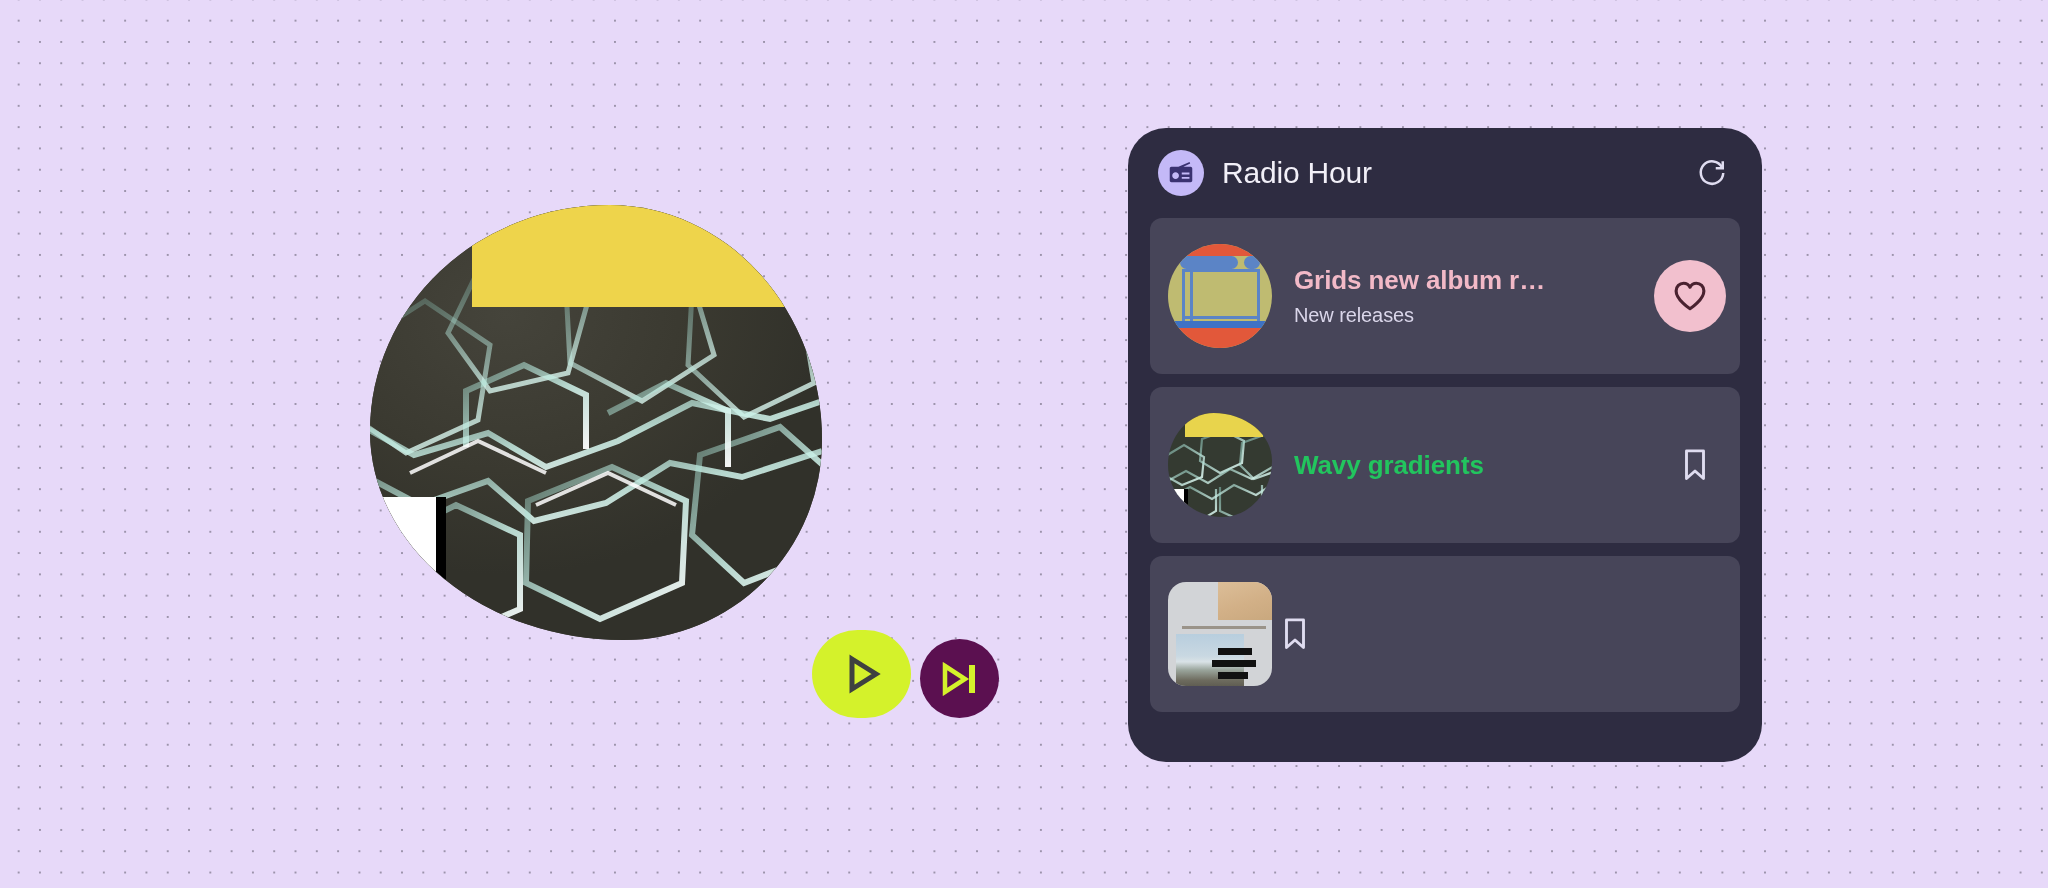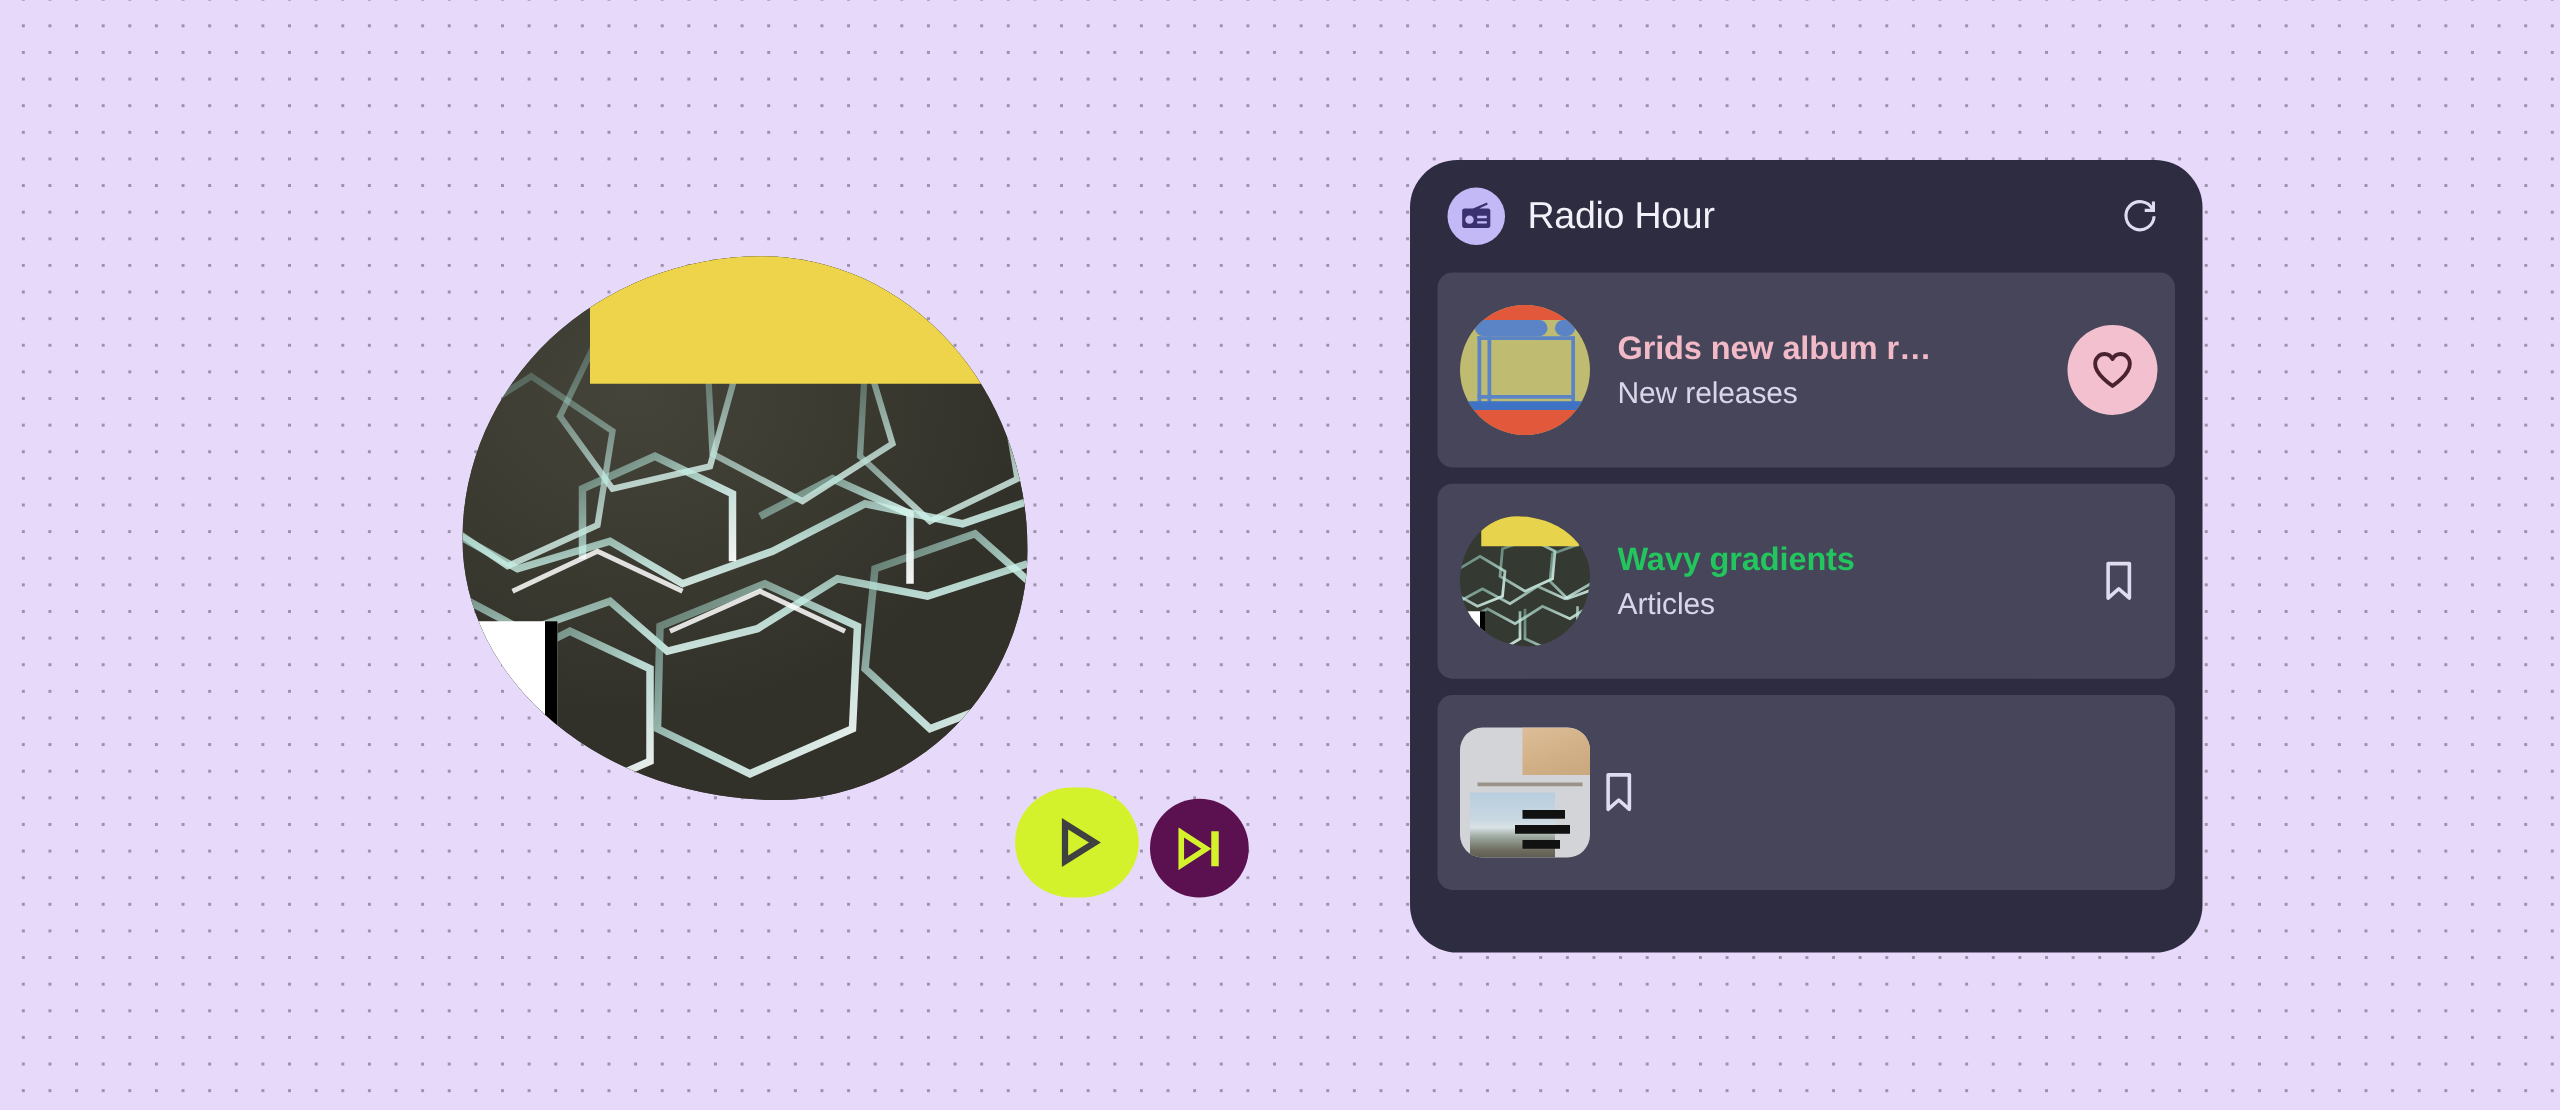--- a/index.html
+++ b/index.html
@@ -135,21 +135,21 @@
   .item-text { margin-left:22px; flex:1 1 auto; min-width:0; }
   .item-title {
     font-size:26px; font-weight:700;
     color:#22c55e;
     white-space:nowrap; overflow:hidden;
     letter-spacing:-0.1px;
     line-height:1.25;
   }
   .item-title.accent { color:#F2B9C7; }
   .item-sub {
-    font-size:24px; font-weight:400;
+    font-size:20px; font-weight:400;
     color:#DAD6EA;
     margin-top:6px;
     white-space:nowrap; overflow:hidden;
     letter-spacing:-0.1px;
     line-height:1.25;
   }
   .item-action {
     flex:0 0 auto;
     width:46px; height:46px;
     display:flex; align-items:center; justify-content:center;
@@ -325,21 +325,20 @@
             <path d="M0 86 L22 74 L44 86 L66 72 L88 82 L110 68"></path>
             <path d="M6 78 L6 100 L28 110 L48 98 L48 76"></path>
             <path d="M52 74 L52 98 L74 108 L94 96 L94 72"></path>
           </g>
         </svg>
         <div class="w-yellow"></div>
         <div class="w-white"></div>
       </div>
       <div class="item-text">
         <div class="item-title">Wavy gradients</div>
-        <div class="item-sub">Articles</div>
       </div>
       <button class="item-action" aria-label="Bookmark">
         <span>
           <svg width="28" height="34" viewBox="0 0 20 26" fill="none" stroke="#DFDCF0" stroke-width="2.2">
             <path d="M3.5 2.2 L16.5 2.2 L16.5 23.3 L10 17.6 L3.5 23.3 Z" stroke-linejoin="round"></path>
           </svg>
         </span>
       </button>
     </div>
 

